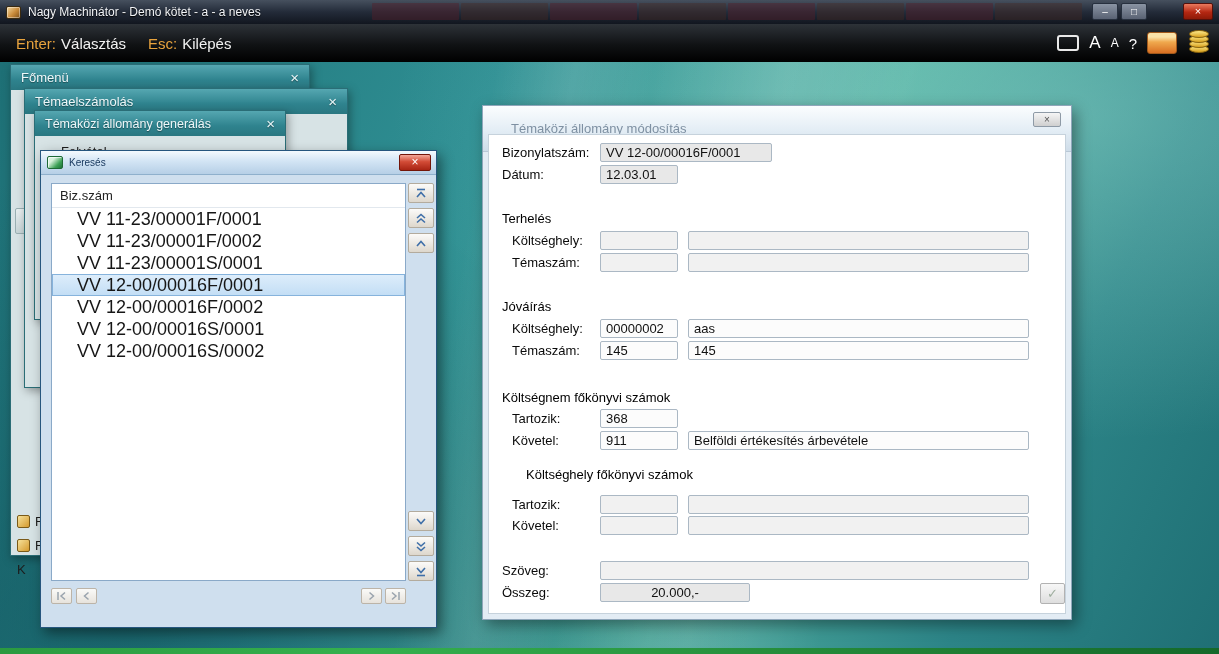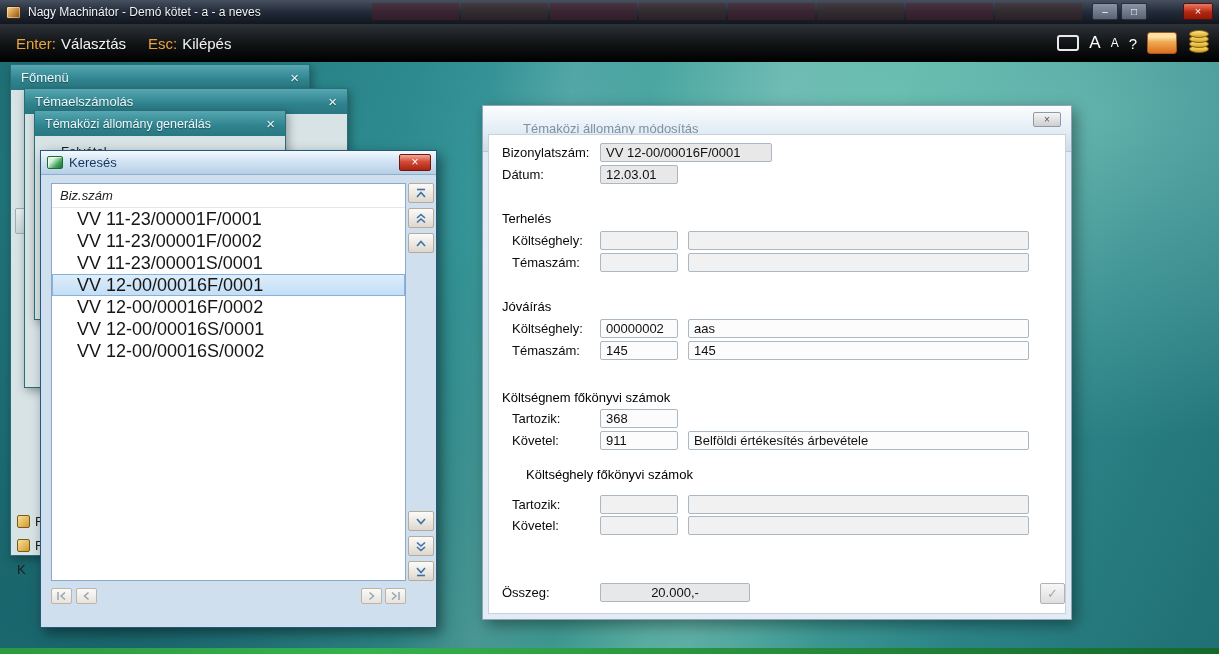--- a/index.html
+++ b/index.html
@@ -77,54 +77,54 @@
     background:linear-gradient(#e9f0f1,#c7d5d7); border:1px solid #9ab0b3; border-radius:2px; }
 
   
   .kereses {
     position:absolute; left:40px; top:150px; width:397px; height:478px;
     background:#cfdfee; border:1px solid #26567e; box-shadow:4px 5px 12px rgba(0,0,0,.45); z-index:10;
   }
   .k-title {
     height:24px; display:flex; align-items:center; padding:0 6px;
     background:linear-gradient(#f4fafe,#d2e4f4 45%,#b6cfe6);
-    border-bottom:1px solid #8fb0cc; color:#15365c; font-size:13px;
+    border-bottom:1px solid #8fb0cc; color:#15365c; font-size:10px;
   }
   .k-icon { width:16px; height:13px; margin-right:6px; border-radius:2px;
     background:linear-gradient(135deg,#d8f2dc 30%,#3ba055 70%,#1d7038); border:1px solid #1d6a35;
     box-shadow:inset 1px 1px 0 rgba(255,255,255,.6); }
   .k-close {
     position:absolute; right:5px; top:3px; width:32px; height:17px; border-radius:2px;
     background:linear-gradient(#f4a899,#d24b36 45%,#a82414); border:1px solid #731508;
     color:#fff; font-size:12px; line-height:15px; text-align:center; cursor:default;
   }
   .k-list { position:absolute; left:10px; top:32px; width:355px; height:398px;
     background:#fff; border:1px solid #8aa9c8; overflow:hidden; }
   .k-colhead { height:24px; line-height:24px; padding-left:8px; font-size:13px; color:#222;
-    border-bottom:1px solid #e2e8ee;font-style:italic; }
+    border-bottom:1px solid #e2e8ee; }
   .k-row { height:22px; line-height:21px; padding-left:24px; font-size:18px; color:#161616; border:1px solid transparent; }
   .k-row.selected { background:linear-gradient(#ddedfb,#c3def5); border-color:#86b3dc; }
   .k-scrollcol { position:absolute; left:367px; top:32px; width:26px; }
   .k-scrollcol-b { position:absolute; left:367px; top:360px; width:26px; }
   .sbtn {
     width:26px; height:20px; margin-bottom:5px; border-radius:2px;
     display:flex; align-items:center; justify-content:center; cursor:default;
     background:linear-gradient(#fcfbf9,#eae6df 60%,#ddd7cc); border:1px solid #b3ab9d;
   }
   .pager { position:absolute; top:437px; width:21px; height:16px; border-radius:2px;
     display:flex; align-items:center; justify-content:center; cursor:default;
     background:linear-gradient(#fafaf8,#e7e3dc); border:1px solid #bcb4a8; }
 
   
   .mod {
     position:absolute; left:482px; top:105px; width:590px; height:515px;
     background:#e3ecf4; border:1px solid #8fa6ba; box-shadow:4px 5px 14px rgba(0,0,0,.4); z-index:5;
   }
   .m-title {
-    height:46px; display:flex; align-items:center; padding-left:40px;
+    height:46px; display:flex; align-items:center; padding-left:28px;
     background:linear-gradient(#fbfdfe,#e3edf5 55%,#cfdde9);
     border-bottom:1px solid #b9c8d6; color:#7e90a2; font-size:13px;
   }
   .m-close {
     position:absolute; right:10px; top:6px; width:28px; height:15px; border-radius:2px;
     background:linear-gradient(#f5f5f5,#cfcfcf); border:1px solid #8e9aa6;
     color:#555; font-size:10px; line-height:13px; text-align:center; cursor:default;
   }
   .m-content { position:absolute; left:5px; top:28px; right:5px; bottom:5px;
     background:#fff; border:1px solid #c6d2dc; }
@@ -377,20 +377,24 @@
         <span class="mlabel ind">Tartozik:</span>
         <span class="mfield fcode"></span>
         <span class="mfield fname"></span>
       </div>
       <div class="mrow" style="top:381px;">
         <span class="mlabel ind">Követel:</span>
         <span class="mfield fcode"></span>
         <span class="mfield fname"></span>
       </div>
 
+      <div class="mrow" style="top:426px;">
+        <span class="mlabel">Szöveg:</span>
+        <span class="mfield flong"></span>
+      </div>
       <div class="mrow" style="top:448px;">
         <span class="mlabel">Összeg:</span>
         <span class="mfield ro fsum">20.000,-</span>
       </div>
 
       <div class="okbtn">✓</div>
     </div>
   </div>
 
   <div class="taskbar"></div>

